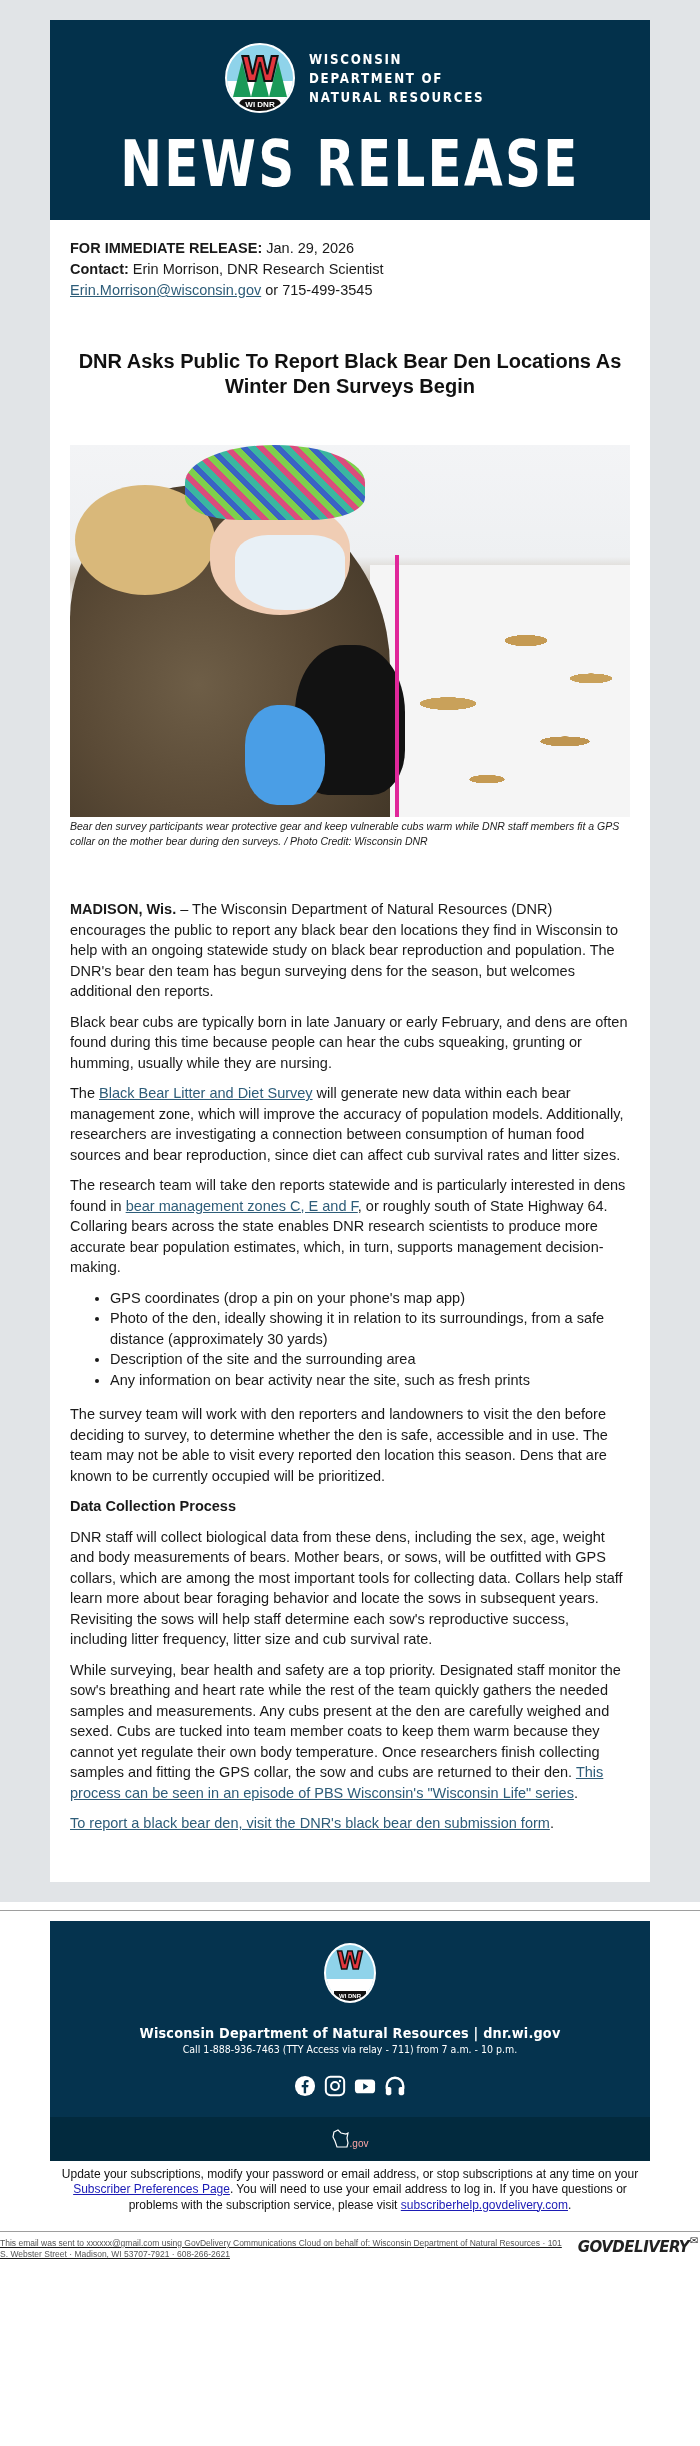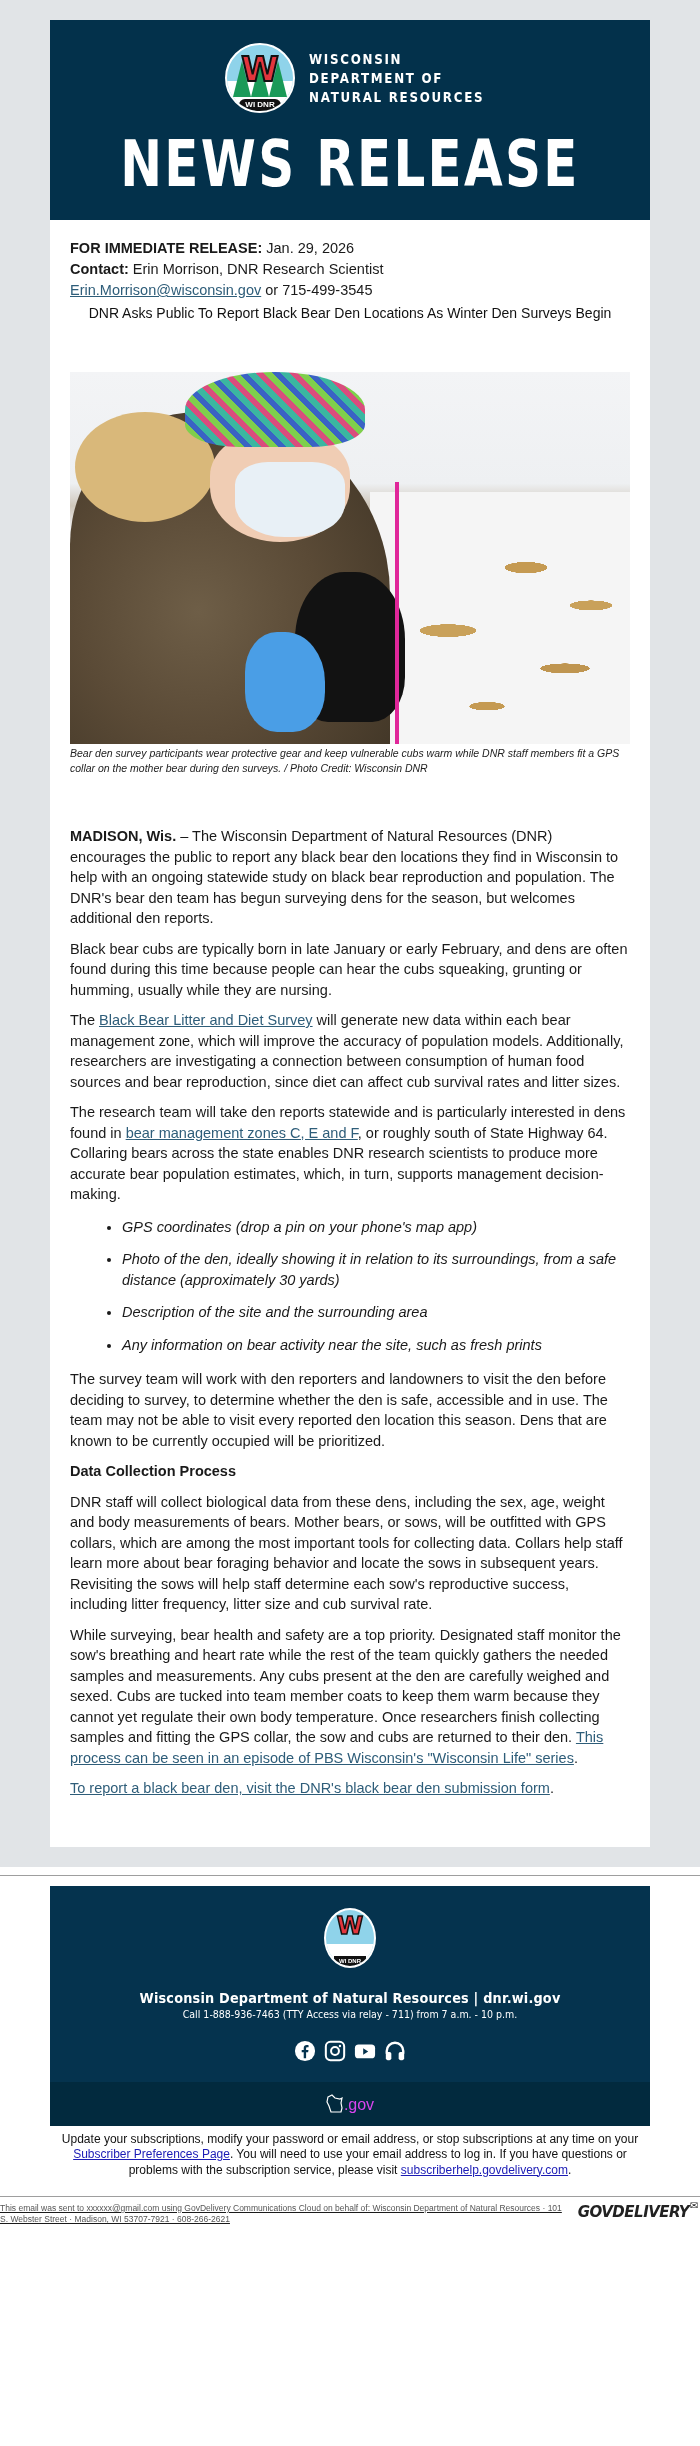--- a/index.html
+++ b/index.html
@@ -57,22 +57,22 @@
     position: absolute; left: 0; right: 0; top: 107px; text-align: center;
     color: #ffffff; font-family: "DejaVu Sans", sans-serif; font-weight: bold;
     font-size: 64px; letter-spacing: 3px;
     transform: scaleX(0.78); transform-origin: center;
   }
   .content { padding: 18px 20px 20px 20px; }
   .meta { font-size: 14.5px; line-height: 21px; }
   .meta b { font-weight: bold; }
   a, .link { color: #2e5d79; text-decoration: underline; }
   .headline {
-    text-align: center; font-weight: normal; font-size: 14px; line-height: 25px;
-    color: #111;
+    text-align: center; font-weight: bold; font-size: 20px; line-height: 25px;
+    margin-top: 48px; color: #111;
   }
   .subhead {
     text-align: center; font-weight: bold; font-style: italic;
     font-size: 15px; margin-top: 6px; color: #111;
   }
   .photo {
     margin-top: 46px; width: 560px; height: 372px; position: relative; overflow: hidden;
     background: linear-gradient(180deg, #f3f4f6 0%, #eef0f2 30%, #cfc7bb 36%, #f1f1f1 42%, #f4f4f4 100%);
   }
   .photo .field {
@@ -118,21 +118,21 @@
   .photo .zip {
     position: absolute; left: 325px; top: 110px; width: 4px; height: 262px; background: #e0279a;
   }
   .caption {
     font-style: italic; font-size: 10.5px; line-height: 15px; color: #222; margin-top: 2px;
   }
   .body-text { font-size: 14.5px; line-height: 20.5px; color: #1a1a1a; }
   .body-text p { margin: 0 0 10px 0; }
   .first-para { margin-top: 50px !important; }
   .body-text ul { margin: 0 0 14px 0; padding-left: 40px; }
-  .body-text li { margin: 12px; font-style: italic; }
+  .body-text li { margin: 0; }
   .section-head { font-weight: bold; margin: 0 0 10px 0; }
   .gap-bottom { height: 18px; }
 
   .divider-wrap { background: #ffffff; padding-top: 8px; }
   .divider { height: 1px; background: #9e9e9e; }
 
   .footer {
     margin: 10px 50px 0 50px; width: 600px;
   }
   .footer-top { background: #05334e; padding: 22px 0 20px 0; text-align: center; }
@@ -155,21 +155,21 @@
     font-family: "DejaVu Sans", sans-serif; letter-spacing: 0.2px;
     transform: scaleX(0.92);
   }
   .footer-call {
     color: #ffffff; font-size: 10.5px; margin-top: 2px;
     font-family: "DejaVu Sans", sans-serif; transform: scaleX(0.9);
   }
   .social-row { margin-top: 20px; display: flex; justify-content: center; gap: 8px; }
   .social-icon { width: 22px; height: 22px; display: inline-block; }
   .footer-bottom { background: #022a3e; height: 44px; display: flex; align-items: center; justify-content: center; }
-  .wigov { display: flex; align-items: flex-end; color: #d946ef; font-size: 16px; }
+  .wigov { display: flex; align-items: flex-end; color: #fca5a5; font-size: 10px; }
 
   .subscribe-note {
     width: 600px; margin: 6px auto 0 auto; text-align: center;
     font-size: 12px; line-height: 15.5px; color: #111;
   }
   .subscribe-note a { color: #1b1bb5; }
   .bottom-divider { height: 1px; background: #9e9e9e; margin-top: 18px; }
   .legal {
     display: flex; justify-content: space-between; align-items: flex-start;
     padding: 6px 8px 8px 0; position: relative; text-decoration: underline;

